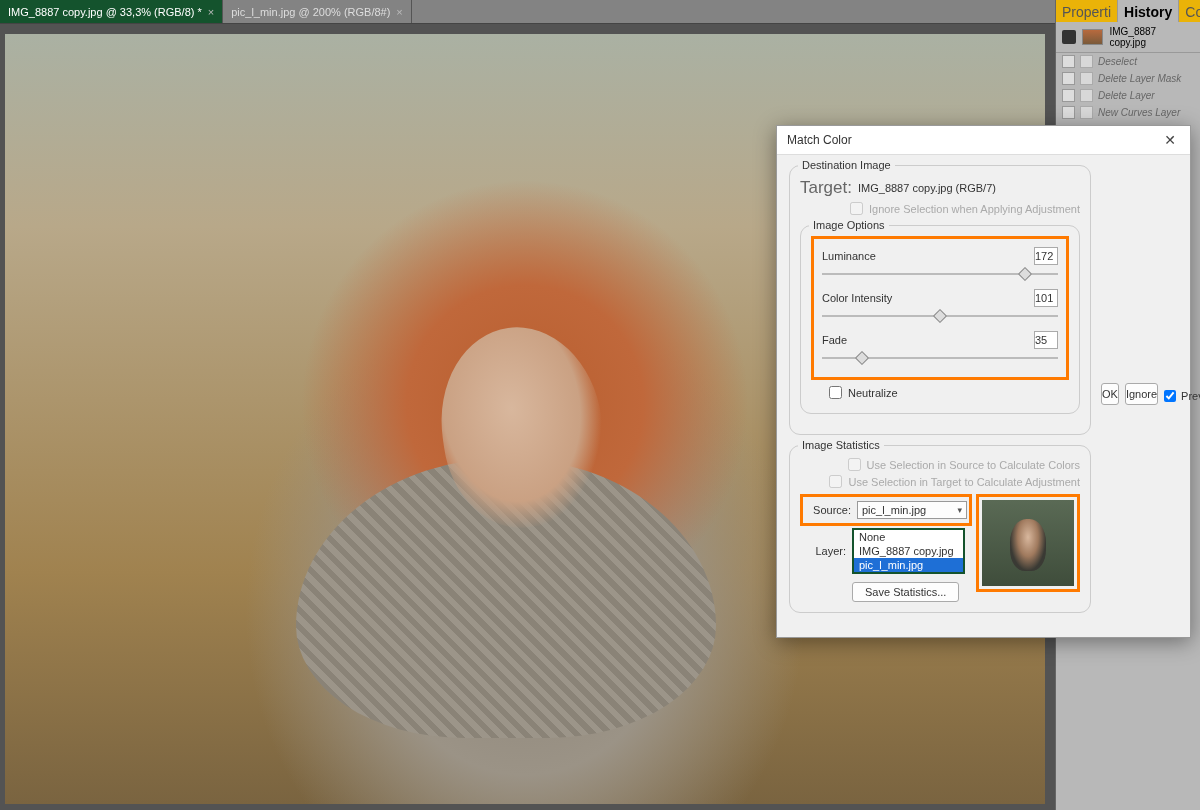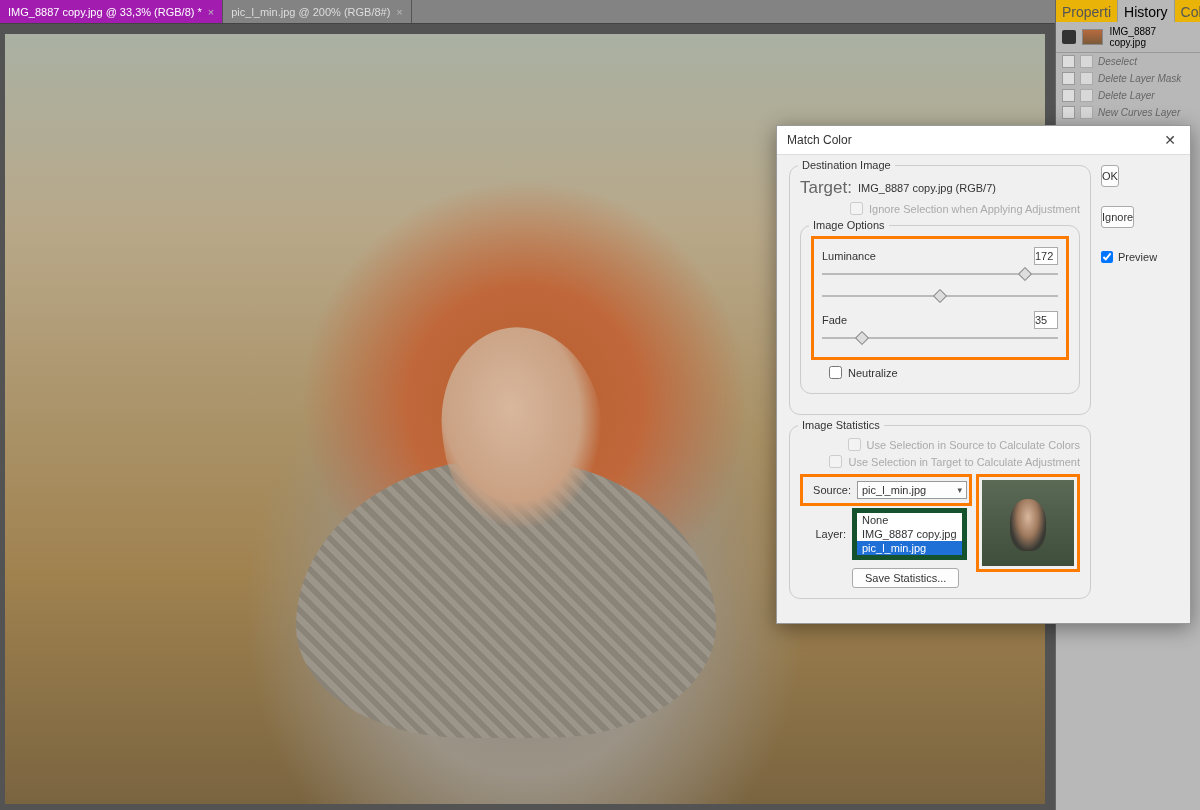--- a/index.html
+++ b/index.html
@@ -1,53 +1,53 @@
 <!DOCTYPE html>
 <html><head>
 <meta charset="utf-8">
 <style>
 * { box-sizing: border-box; margin: 0; padding: 0; font-family: "Segoe UI", Tahoma, sans-serif; }
 body { width: 1200px; height: 810px; background: #535353; overflow: hidden; position: relative; }
 
 
 .doc-tabs { height: 24px; background: #838383; display: flex; border-bottom: 1px solid #444; }
 .doc-tab { display: flex; align-items: center; padding: 0 8px; font-size: 11px; color: #ddd; border-right: 1px solid #555; gap: 6px; cursor: default; }
-.doc-tab.active { background: #a21caf; color: #fff; }
+.doc-tab.active { background: #14532d; color: #fff; }
 .doc-tab .close { font-size: 11px; color: #bbb; cursor: pointer; }
 
 
 .canvas-wrap { position: absolute; top: 24px; left: 0; right: 145px; bottom: 0; background: #535353; display: flex; align-items: flex-start; padding: 10px 5px; }
 .canvas { width: 1040px; height: 770px; background: linear-gradient(180deg, #aab1a3 0%, #b8a889 25%, #a0824f 70%, #7a6440 100%); position: relative; overflow: hidden; }
 .canvas::before { content:""; position:absolute; inset:0; background:
   radial-gradient(circle at 50% 48%, #b85e2e 0%, #c0683b 18%, rgba(192,104,59,0) 34%),
   radial-gradient(ellipse at 50% 75%, #8d8579 0%, #9b9386 20%, rgba(155,147,134,0) 38%);
 }
 .face { position:absolute; left:42%; top:38%; width:160px; height:200px; background: radial-gradient(ellipse at 45% 40%, #d8b79d 0%, #caa183 55%, rgba(202,161,131,0) 72%); border-radius: 50% 50% 45% 45%; transform: rotate(-8deg); }
 .scarf { position:absolute; left:28%; top:55%; width:420px; height:280px; background: repeating-linear-gradient(45deg,#9c9589 0 6px,#8a8377 6px 12px); border-radius: 50% 50% 40% 40% / 60% 60% 40% 40%; }
 
 
 .right-panels { position: absolute; top: 0; right: 0; width: 145px; height: 100%; background: #b8b8b8; border-left: 1px solid #666; }
 .panel-tabs { display: flex; height: 22px; background: #eab308; font-size: 14px; }
 .panel-tab { padding: 4px 6px; color: #555; border-right: 1px solid #999; cursor: pointer; }
-.panel-tab.active { background: #b8b8b8; color: #000; font-weight: 400; }
+.panel-tab.active { background: #b8b8b8; color: #000; font-weight: 700; }
 .hist-file { display: flex; align-items: center; gap: 6px; padding: 4px 6px; font-size: 10px; background: #b8b8b8; border-bottom: 1px solid #999; }
 .hist-file .thumb { width: 22px; height: 16px; background: linear-gradient(#b86a3e,#7a5a3a); border: 1px solid #888; }
 .hist-file .brush { width: 14px; height: 14px; background: #333; border-radius: 2px; }
 .hist-list { font-size: 10px; }
 .hist-item { display: flex; align-items: center; gap: 5px; padding: 2px 6px; color: #666; font-style: italic; }
 .hist-item .sw { width: 13px; height: 13px; background: #ddd; border: 1px solid #999; }
 .hist-item .ic { width: 13px; height: 13px; background: #d8d8d8; border: 1px solid #aaa; }
 
 
 .dialog { position: absolute; left: 776px; top: 125px; width: 415px; background: #f0f0f0; border: 1px solid #999; box-shadow: 0 4px 20px rgba(0,0,0,0.4); font-size: 11px; color: #333; }
 .dlg-title { display: flex; justify-content: space-between; align-items: center; padding: 6px 10px; background: #fff; border-bottom: 1px solid #ddd; font-size: 12px; }
 .dlg-title .x { font-size: 14px; color: #444; cursor: pointer; padding: 0 4px; }
 .dlg-body { display: flex; padding: 10px 12px 14px; gap: 10px; }
 .dlg-left { flex: 1; }
-.dlg-right { width: 80px; display: flex; flex-direction: column; gap: 19px; align-items: flex-start; }
+.dlg-right { width: 80px; display: flex; gap: 6px; align-items: center; }
 .btn { background: #fdfdfd; border: 1px solid #aaa; border-radius: 3px; padding: 4px 0; text-align: center; font-size: 11px; cursor: pointer; }
 .chk { display: flex; align-items: center; gap: 5px; font-size: 11px; margin-top: 4px; }
 .chk input { width: 12px; height: 12px; }
 
 .group { border: 1px solid #ccc; border-radius: 11px; padding: 8px 10px 10px; margin-bottom: 10px; position: relative; }
 .group-title { position: absolute; top: -7px; left: 8px; background: #f0f0f0; padding: 0 4px; font-size: 11px; color: #333; }
 .row { display: flex; align-items: center; gap: 6px; margin: 4px 0; }
 .row label { color: #666; font-size: 17px; }
 .disabled { color: #aaa; justify-content: flex-end; }
 .indent { margin-left: 18px; }
@@ -56,21 +56,21 @@
 
 .slider-row { display: flex; align-items: center; justify-content: space-between; margin: 2px 0 0; }
 .slider-row .lbl { font-size: 11px; color: #333; }
 .slider-row .val { width: 24px; height: 18px; border: 1px solid #aaa; background: #fff; text-align: left; font-size: 11px; line-height: 16px; }
 .slider { position: relative; height: 14px; margin: 2px 0 8px; }
 .slider .track { position: absolute; left: 0; right: 0; top: 6px; height: 2px; background: #bbb; }
 .slider .thumb { position: absolute; top: 2px; width: 10px; height: 10px; background: #ddd; border: 1px solid #888; transform: translateX(-50%) rotate(45deg); }
 
 .combo { display: inline-flex; align-items: center; background: #fdfdfd; border: 1px solid #999; height: 18px; font-size: 11px; min-width: 110px; padding: 0 4px; justify-content: space-between; cursor: pointer; }
 .combo .arr { font-size: 9px; color: #555; }
-.dropdown { position: absolute; background: #fff; border: 5px solid #14532d; font-size: 11px; min-width: 113px; z-index: 5; }
+.dropdown { position: absolute; background: #fff; border: 2px solid #14532d; font-size: 11px; min-width: 113px; z-index: 5; }
 .dropdown div { padding: 1px 5px; cursor: pointer; }
 .dropdown .sel { background: #1e6fd6; color: #fff; }
 
 .src-block { position: relative; display: flex; gap: 4px; align-items: flex-start; }
 .src-fields { flex: 1; }
 .src-hl { border: 3px solid #ff7a00; padding: 2px; display: inline-block; }
 .src-row { display: flex; align-items: center; gap: 6px; margin: 2px 0; }
 .src-row .klabel { width: 46px; text-align: right; color: #333; }
 
 .preview-thumb { width: 92px; height: 86px; background: linear-gradient(180deg,#5a6a55 0%, #3f4d3b 100%); position: relative; }
@@ -160,20 +160,24 @@
           <div class="highlight">
             <div class="slider-row">
               <span class="lbl">Luminance</span>
               <span class="val">172</span>
             </div>
             <div class="slider">
                 <div class="track"></div>
                 <div class="thumb" style="left:86%"></div>
               </div>
 
+            <div class="slider-row">
+              <span class="lbl">Color Intensity</span>
+              <span class="val">101</span>
+            </div>
             <div class="slider">
                 <div class="track"></div>
                 <div class="thumb" style="left:50%"></div>
               </div>
 
             <div class="slider-row">
               <span class="lbl">Fade</span>
               <span class="val">35</span>
             </div>
             <div class="slider">

